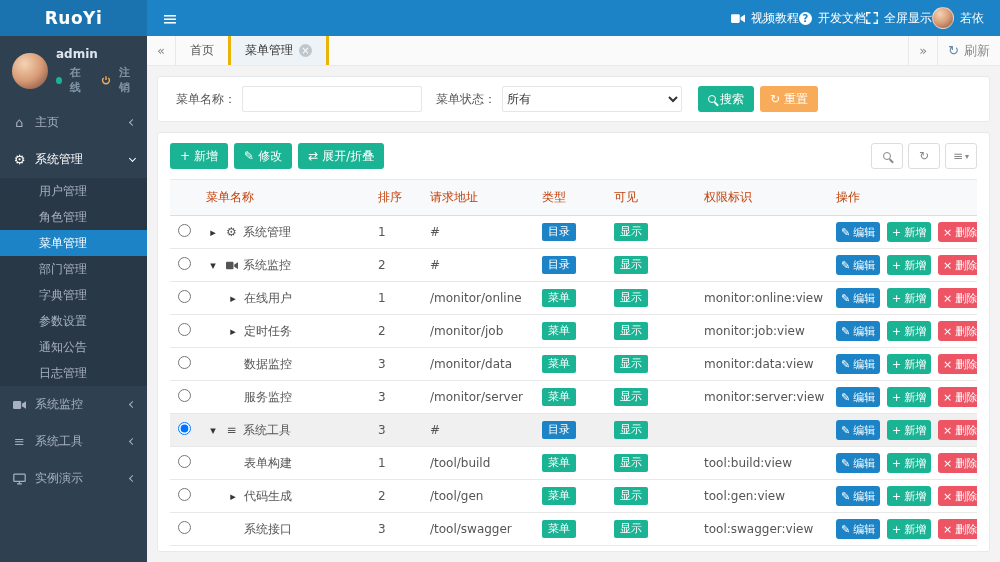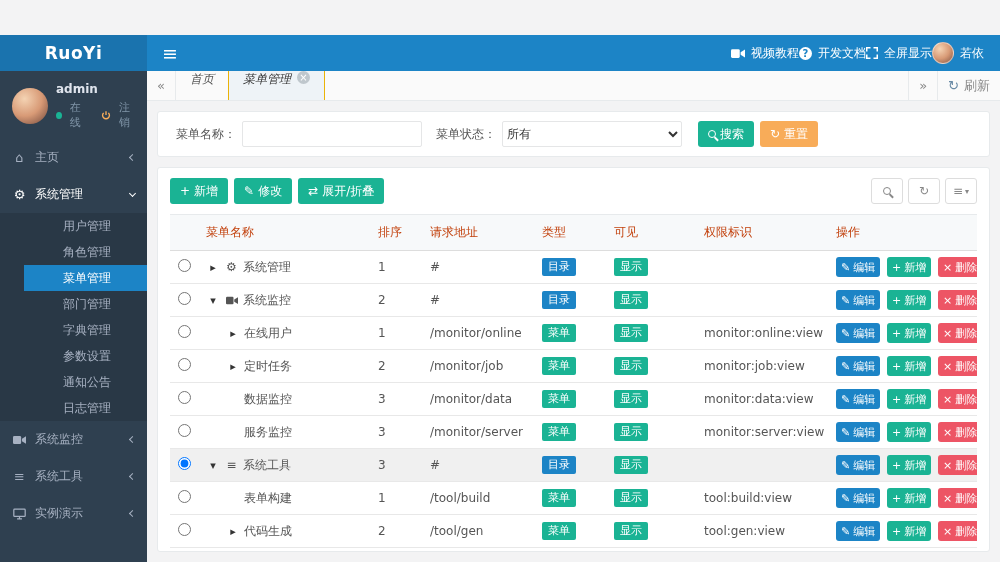--- a/index.html
+++ b/index.html
@@ -1,57 +1,57 @@
 <!DOCTYPE html>
 <html><head>
 <meta charset="utf-8">
 <style>
   * { margin:0; padding:0; box-sizing:border-box; }
   html,body { width:1000px; height:562px; overflow:hidden; }
   body { font-family:"DejaVu Sans","Liberation Sans",sans-serif; font-size:12px; color:#676a6c; background:#f3f3f4; }
   .app { width:1000px; height:562px; display:flex; flex-direction:column; }
 
   
-  .topbar { height:36px; flex-shrink:0; background:#1c84c6; color:#fff; display:flex; align-items:stretch;margin-top:35px; }
+  .topbar { height:36px; flex-shrink:0; background:#1c84c6; color:#fff; display:flex; align-items:stretch; }
   .logo { width:147px; flex-shrink:0; background:#1a73ae; display:flex; align-items:center; justify-content:center; font-size:17px; font-weight:bold; letter-spacing:.5px; }
   .hamburger { width:46px; display:flex; align-items:center; justify-content:center; font-size:19px; cursor:pointer; }
   .topnav { margin-left:auto; display:flex; align-items:center; padding-right:16px; }
   .titem { display:flex; align-items:center; gap:6px; cursor:pointer; color:#fff; }
   .qcircle { width:13px; height:13px; border-radius:50%; background:#fff; color:#1c84c6; font-size:10px; font-weight:bold; display:inline-flex; align-items:center; justify-content:center; }
   .avatar-sm { width:22px; height:22px; border-radius:50%; background:radial-gradient(circle at 35% 30%, #f4d3b3 0%, #d89a76 50%, #7d5140 100%); border:1px solid rgba(255,255,255,.5); }
 
   
   .main { flex:1; display:flex; min-height:0; }
 
   
   .sidebar { width:147px; flex-shrink:0; background:#2f4050; color:#a7b1c2; display:flex; flex-direction:column; overflow:hidden; }
   .profile { padding:11px 10px 9px 12px; display:flex; align-items:center; gap:8px; }
   .avatar-lg { width:36px; height:36px; flex-shrink:0; border-radius:50%; background:radial-gradient(circle at 35% 30%, #f4d3b3 0%, #d89a76 50%, #6e463a 100%); }
   .pname { color:#dfe4ed; font-weight:bold; font-size:12px; margin-bottom:4px; }
-  .pmeta { font-size:11px; color:#8095a8; display:flex; align-items:center; gap:8px; }
+  .pmeta { font-size:11px; color:#8095a8; display:flex; align-items:center; gap:8px;font-weight:bold; }
   .dot-online { width:7px; height:7px; border-radius:50%; background:#1ab394; display:inline-block; }
   .logout-icon { color:#f8ac59; display:inline-flex; margin-left:5px; }
   .logout-lbl { cursor:pointer; }
   .snav { display:flex; flex-direction:column; }
   .top-item { display:flex; align-items:center; gap:8px; padding:10px 12px; color:#a7b1c2; cursor:pointer; font-size:12px; }
   .top-item.open { color:#fff; }
   .sicon { width:15px; display:inline-flex; justify-content:center; font-size:13px; }
   .chev { display:inline-block; width:5px; height:5px; border-right:1.5px solid currentColor; border-bottom:1.5px solid currentColor; margin-left:auto; }
   .chev-left { transform:rotate(135deg); }
   .chev-down { transform:rotate(45deg); margin-top:-2px; }
-  .sub { background:#293846; display:flex; flex-direction:column;padding-left:24px; }
+  .sub { background:#293846; display:flex; flex-direction:column; }
   .sub-item { padding:6px 12px 6px 39px; color:#a7b1c2; cursor:pointer; font-size:12px; line-height:14px; }
   .sub-item.active { background:#1c84c6; color:#fff; }
 
   
   .content { flex:1; display:flex; flex-direction:column; min-width:0; }
   .tabbar { height:30px; flex-shrink:0; background:#fafafa; border-bottom:1px solid #e7eaec; display:flex; align-items:stretch; }
   .tbtn { display:flex; align-items:center; justify-content:center; padding:0 10px; border-right:1px solid #e7eaec; color:#888; cursor:pointer; font-size:13px; gap:5px; }
   .tbtn.bl { border-left:1px solid #e7eaec; border-right:none; }
-  .tab { display:flex; gap:6px; padding:0 14px; border-right:1px solid #eab308; color:#555; cursor:pointer;font-style:italic; }
+  .tab { display:flex; align-items:center; gap:6px; padding:0 14px; border-right:3px solid #eab308; color:#555; cursor:pointer; }
   .tab.active { background:#eef3f7; color:#333; }
   .tclose { width:13px; height:13px; border-radius:50%; background:#bfc7cd; color:#fff; font-size:10px; line-height:13px; text-align:center; cursor:pointer; }
   .tab-spacer { flex:1; }
   .ricon { color:#6a8ba6; font-size:13px; }
 
   .page { flex:1; min-height:0; padding:10px; display:flex; flex-direction:column; gap:10px; background:#f3f3f4; overflow:hidden; }
   .panel { background:#fff; border:1px solid #e7eaec; border-radius:3px; }
 
   
   .search-panel { padding:9px 14px; display:flex; align-items:center; gap:6px; flex-shrink:0; }

